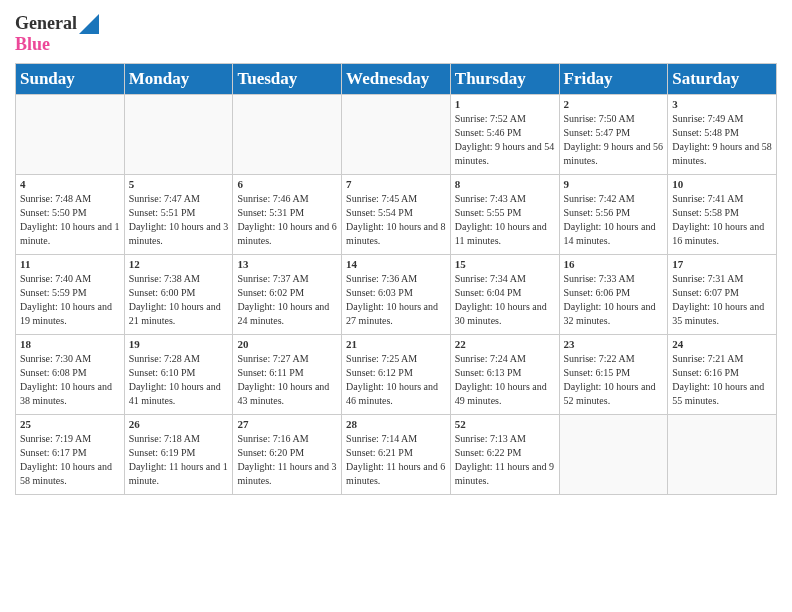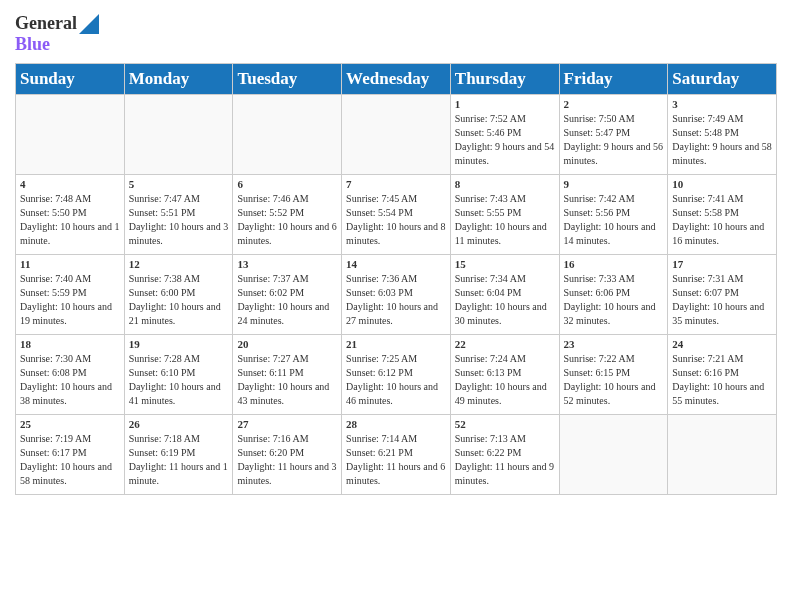--- a/index.html
+++ b/index.html
@@ -26,21 +26,21 @@
       align-items: center;
       margin-top: 4px;
     }
     .logo-text {
       font-size: 18px;
       font-weight: bold;
       color: #333;
       line-height: 1.1;
     }
     .logo-blue {
-      color: #8b5cf6;
+      color: #ec4899;
     }
     .logo-icon {
       width: 20px;
       height: 20px;
       margin-left: 2px;
     }
     .title-area {
       text-align: right;
     }
     .main-title {
@@ -158,21 +158,21 @@
           </td>
           <td>
             <span class="day-number">5</span>
             <div class="day-info" style="white-space: pre-line;">Sunrise: 7:47 AM
 Sunset: 5:51 PM
 Daylight: 10 hours and 3 minutes.</div>
           </td>
           <td>
             <span class="day-number">6</span>
             <div class="day-info" style="white-space: pre-line;">Sunrise: 7:46 AM
-Sunset: 5:52 PM
+Sunset: 5:31 PM
 Daylight: 10 hours and 6 minutes.</div>
           </td>
           <td>
             <span class="day-number">7</span>
             <div class="day-info" style="white-space: pre-line;">Sunrise: 7:45 AM
 Sunset: 5:54 PM
 Daylight: 10 hours and 8 minutes.</div>
           </td>
           <td>
             <span class="day-number">8</span>

